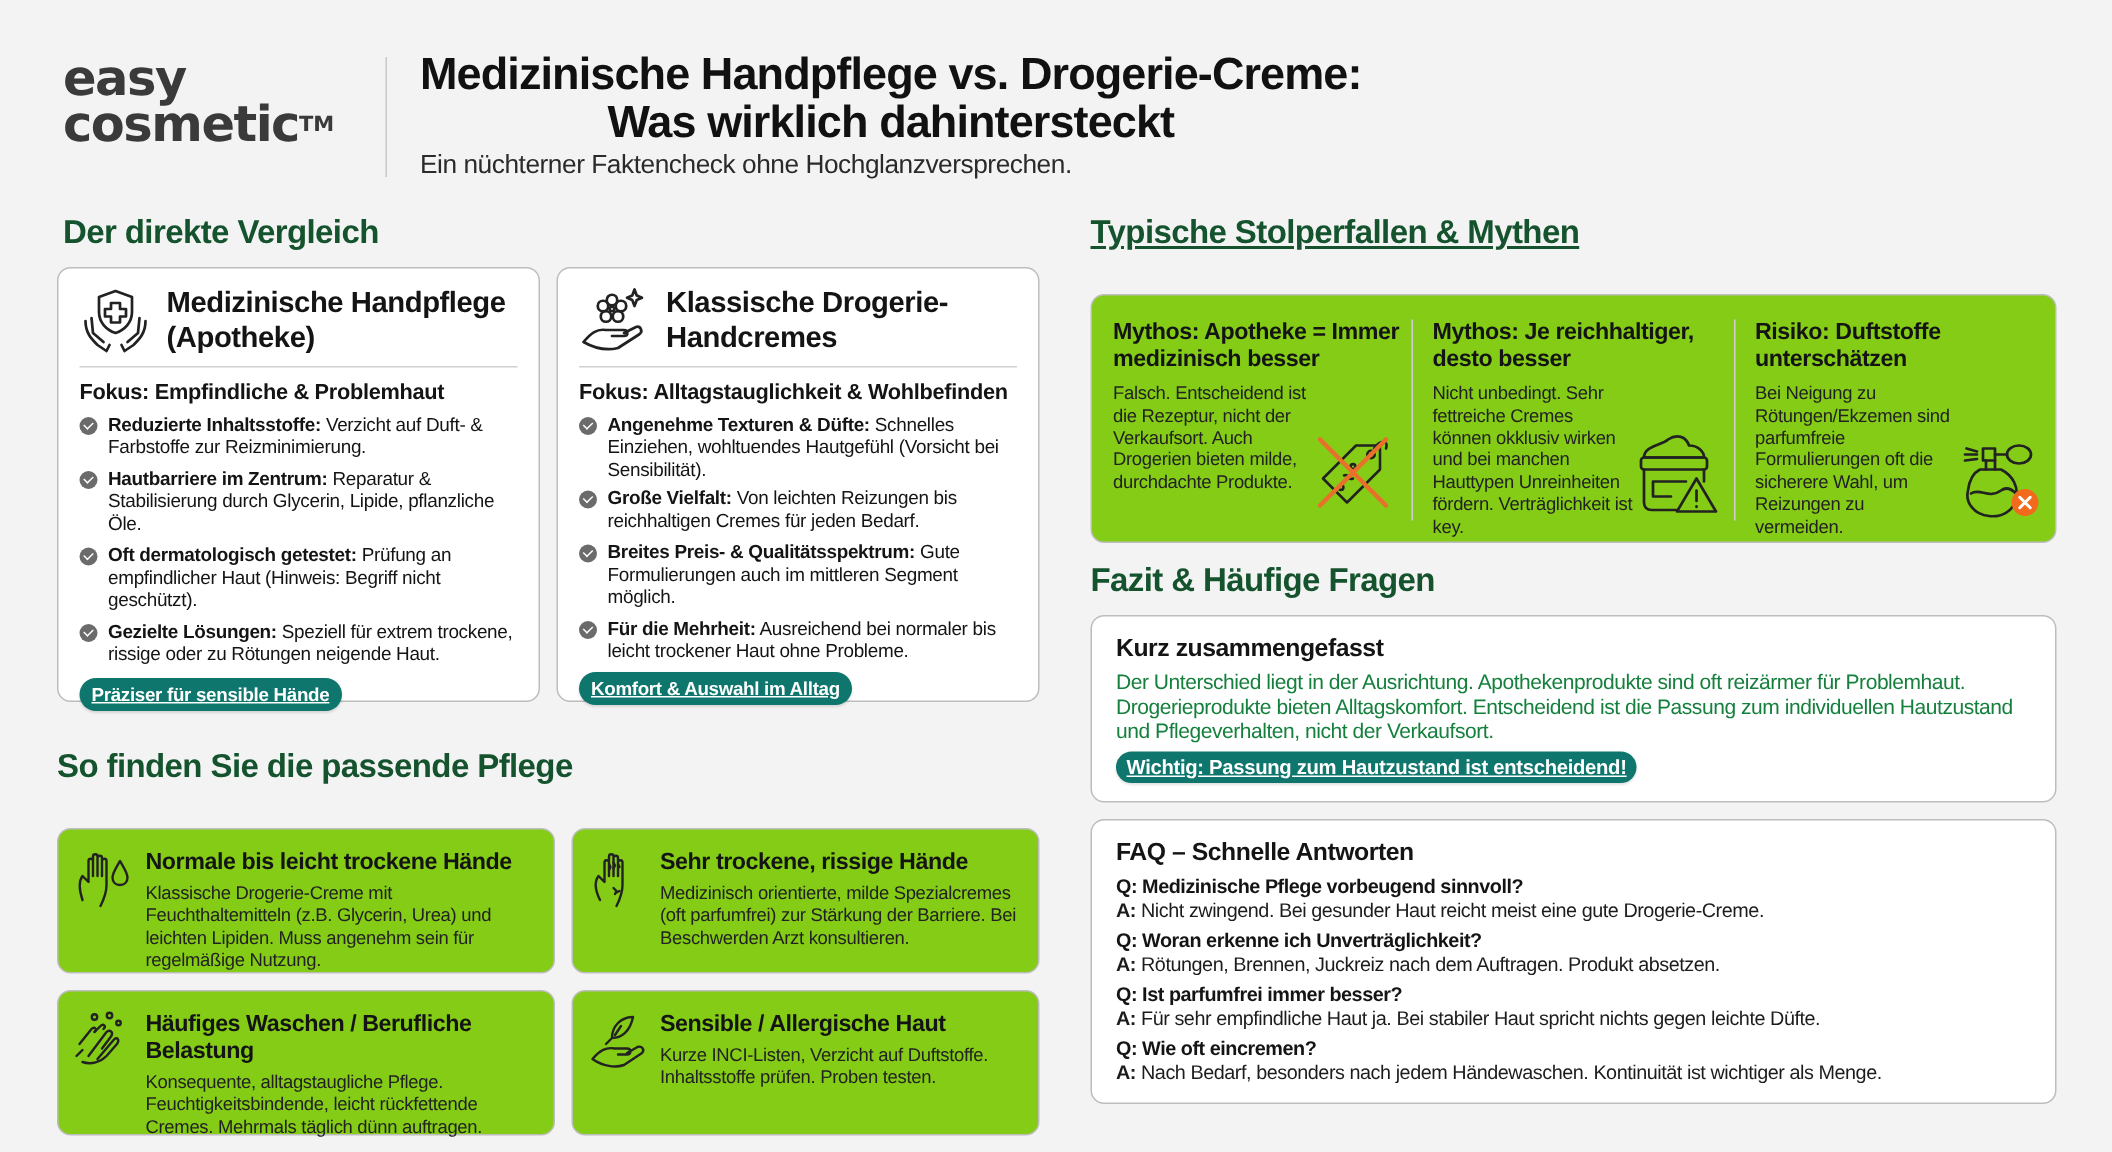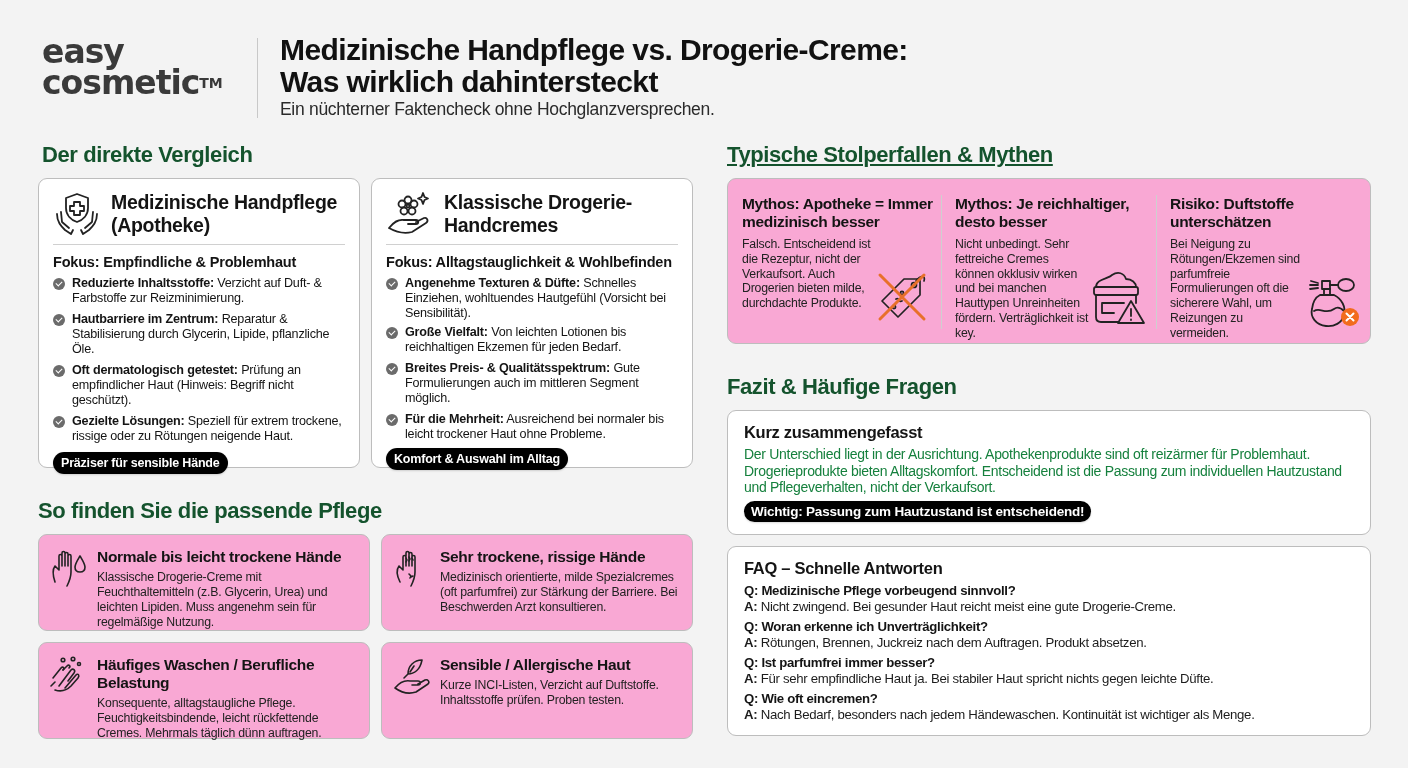--- a/index.html
+++ b/index.html
@@ -16,53 +16,55 @@
     font-family: "DejaVu Sans", sans-serif;
     font-weight: bold; color: #3a3a3a;
     font-size: 33px; line-height: 31px; letter-spacing: -1px;
   }
   .logo .tm { font-size: 14px; vertical-align: top; position: relative; top: 1px; letter-spacing: 0; }
   .header-divider { position: absolute; left: 257px; top: 38px; width: 1px; height: 80px; background: #c8c8c8; }
   .title {
     position: absolute; left: 280px; top: 34px;
     font-weight: bold; font-size: 30px; line-height: 32px; color: #111;
     letter-spacing: -0.6px;
+    text-align: center;
   }
   .subtitle {
     position: absolute; left: 280px; top: 99px;
     font-size: 17.5px; color: #2a2a2a; letter-spacing: -0.3px;
   }
   .section-title {
     position: absolute; font-weight: bold; font-size: 22px; color: #14532d; letter-spacing: -0.4px;
   }
   .card {
     position: absolute; background: #fff; border: 1.5px solid #bdbdbd; border-radius: 9px;
   }
-  .card.grey { background: #f9a8d4; }
+  .card.grey { background: #84cc16; margin-top: 18px; }
   
   .cmp-head { display: flex; align-items: center; padding: 10px 14px 4px 14px; height: 64px; }
   .cmp-head svg { flex: 0 0 auto; margin-right: 10px; }
   .cmp-title { font-weight: bold; font-size: 19.5px; line-height: 23px; letter-spacing: -0.3px; }
   .cmp-rule { height: 1px; background: #d0d0d0; margin: 1px 14px 0 14px; }
   .cmp-focus { font-weight: bold; font-size: 14.5px; padding: 9px 14px 6px 14px; letter-spacing: -0.2px; }
   .cmp-list { list-style: none; padding: 0 10px 0 14px; }
   .cmp-list li { display: flex; font-size: 12.6px; line-height: 15px; margin-bottom: 6px; letter-spacing: -0.2px; }
   .check {
     flex: 0 0 auto; width: 12px; height: 12px; border-radius: 50%; background: #6b6b6b;
     margin: 2px 7px 0 0; position: relative;
   }
   .check::after {
     content: ""; position: absolute; left: 3.5px; top: 2px; width: 3px; height: 5px;
     border: solid #fff; border-width: 0 1.6px 1.6px 0; transform: rotate(45deg);
   }
   .cmp-list b { font-weight: bold; }
   .pill {
-    display: inline-block; background: #000000; color: #fff; font-weight: bold;
+    display: inline-block; background: #0f766e; color: #fff; font-weight: bold;
     font-size: 12.5px; padding: 4px 8px; border-radius: 12px; letter-spacing: -0.2px;
     box-shadow: 0 1px 2px rgba(0,0,0,0.15);
+    text-decoration: underline;
   }
   
   .find-card { display: flex; padding: 13px 10px 10px 10px; }
   .find-card svg { flex: 0 0 auto; margin-right: 8px; }
   .find-title { font-weight: bold; font-size: 15.5px; margin-bottom: 4px; letter-spacing: -0.3px; }
   .find-text { font-size: 12.3px; line-height: 15px; color: #222; letter-spacing: -0.2px; }
   
   .myth-col { position: absolute; top: 0; height: 100%; padding: 16px 0 0 14px; }
   .myth-title { font-weight: bold; font-size: 15.5px; line-height: 18px; letter-spacing: -0.3px; margin-bottom: 6px; }
   .myth-text { font-size: 12.3px; line-height: 14.8px; color: #222; letter-spacing: -0.2px; }
@@ -147,21 +149,21 @@
   </div>
   <div class="cmp-rule"></div>
   <div class="cmp-focus">Fokus: Alltagstauglichkeit &amp; Wohlbefinden</div>
   <ul class="cmp-list">
     <li style="margin-bottom:4px;">
         <span class="check"></span>
         <span><b>Angenehme Texturen &amp; Düfte:</b><span> Schnelles Einziehen, wohltuendes Hautgefühl (Vorsicht bei Sensibilität).</span></span>
       </li>
     <li>
         <span class="check"></span>
-        <span><b>Große Vielfalt:</b><span> Von leichten Lotionen bis reichhaltigen Ekzemen für jeden Bedarf.</span></span>
+        <span><b>Große Vielfalt:</b><span> Von leichten Reizungen bis reichhaltigen Cremes für jeden Bedarf.</span></span>
       </li>
     <li>
         <span class="check"></span>
         <span><b>Breites Preis- &amp; Qualitätsspektrum:</b><span> Gute Formulierungen auch im mittleren Segment möglich.</span></span>
       </li>
     <li>
         <span class="check"></span>
         <span><b>Für die Mehrheit:</b><span> Ausreichend bei normaler bis leicht trockener Haut ohne Probleme.</span></span>
       </li>
   </ul>

